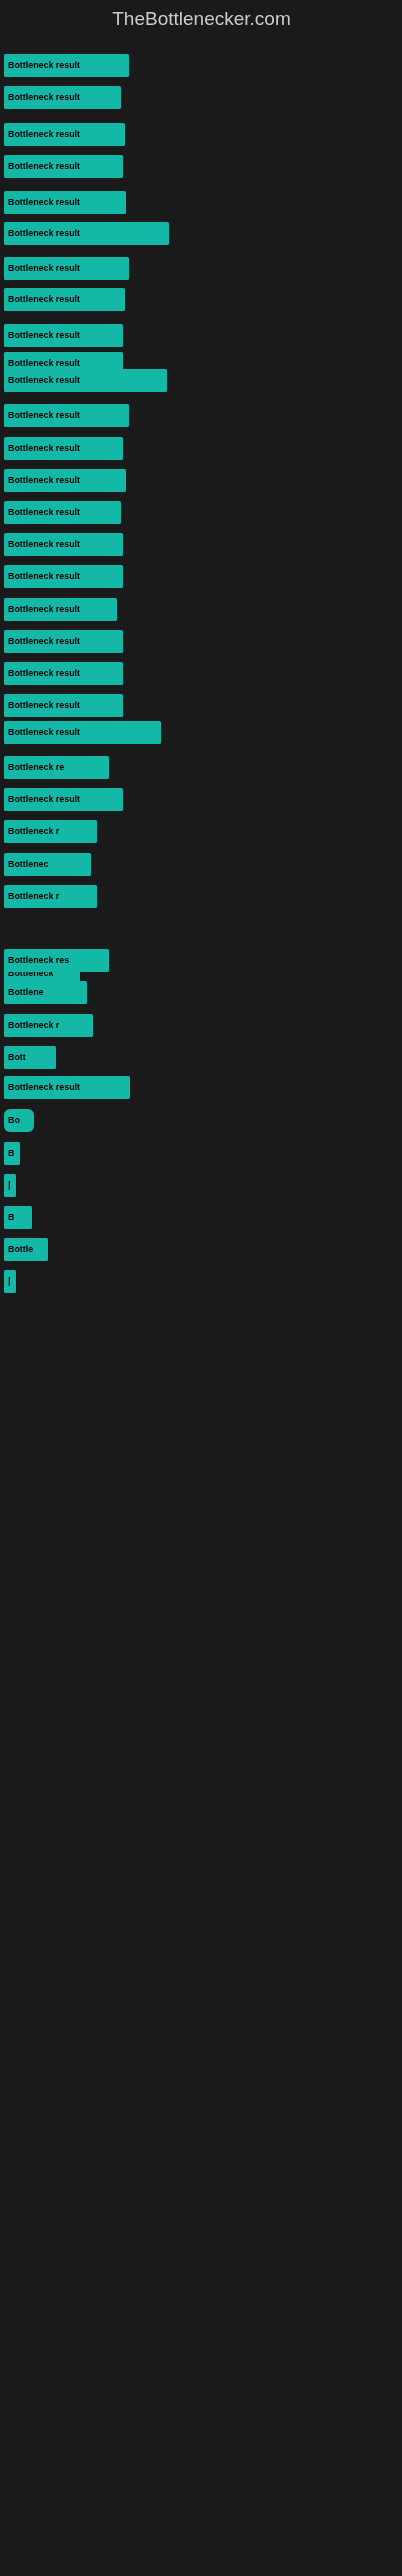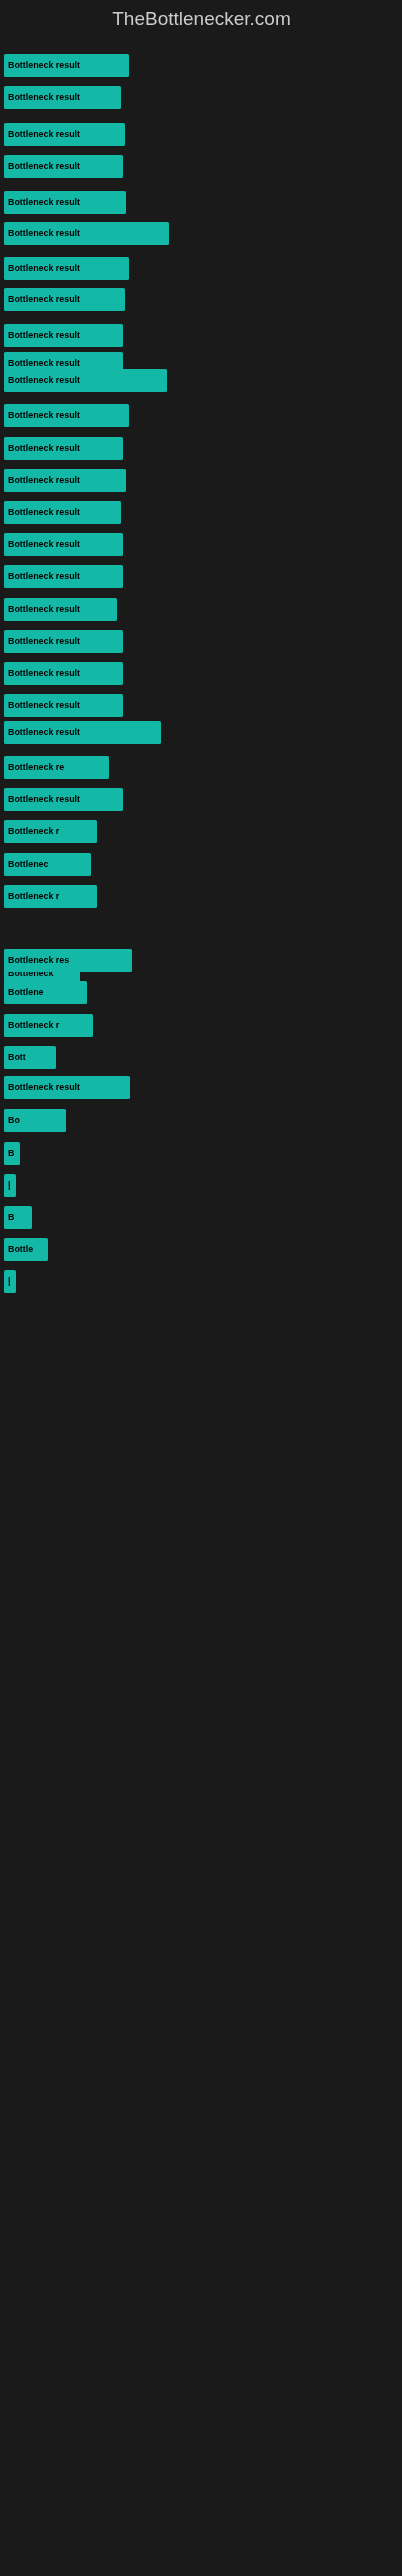--- a/index.html
+++ b/index.html
@@ -127,36 +127,36 @@
     </div>
     <div class="bar-item" style="top: 819px; width: 87px;">
       <span class="bar-label">Bottlenec</span>
     </div>
     <div class="bar-item" style="top: 851px; width: 93px;">
       <span class="bar-label">Bottleneck r</span>
     </div>
     <div class="bar-item" style="top: 928px; width: 76px;">
       <span class="bar-label">Bottleneck</span>
     </div>
-    <div class="bar-item" style="top: 915px; width: 128px;">
+    <div class="bar-item" style="top: 915px; width: 105px;">
       <span class="bar-label">Bottleneck res</span>
     </div>
     <div class="bar-item" style="top: 947px; width: 83px;">
       <span class="bar-label">Bottlene</span>
     </div>
     <div class="bar-item" style="top: 980px; width: 89px;">
       <span class="bar-label">Bottleneck r</span>
     </div>
     <div class="bar-item" style="top: 1012px; width: 52px;">
       <span class="bar-label">Bott</span>
     </div>
     <div class="bar-item" style="top: 1042px; width: 126px;">
       <span class="bar-label">Bottleneck result</span>
     </div>
-    <div class="bar-item" style="top: 1075px; width: 62px;">
+    <div class="bar-item" style="top: 1075px; width: 30px; border-radius: 6px;">
       <span class="bar-label">Bo</span>
     </div>
     <div class="bar-item" style="top: 1108px; width: 16px;">
       <span class="bar-label">B</span>
     </div>
     <div class="bar-item" style="top: 1140px; width: 12px;">
       <span class="bar-label">|</span>
     </div>
     <div class="bar-item" style="top: 1172px; width: 28px;">
       <span class="bar-label">B</span>

